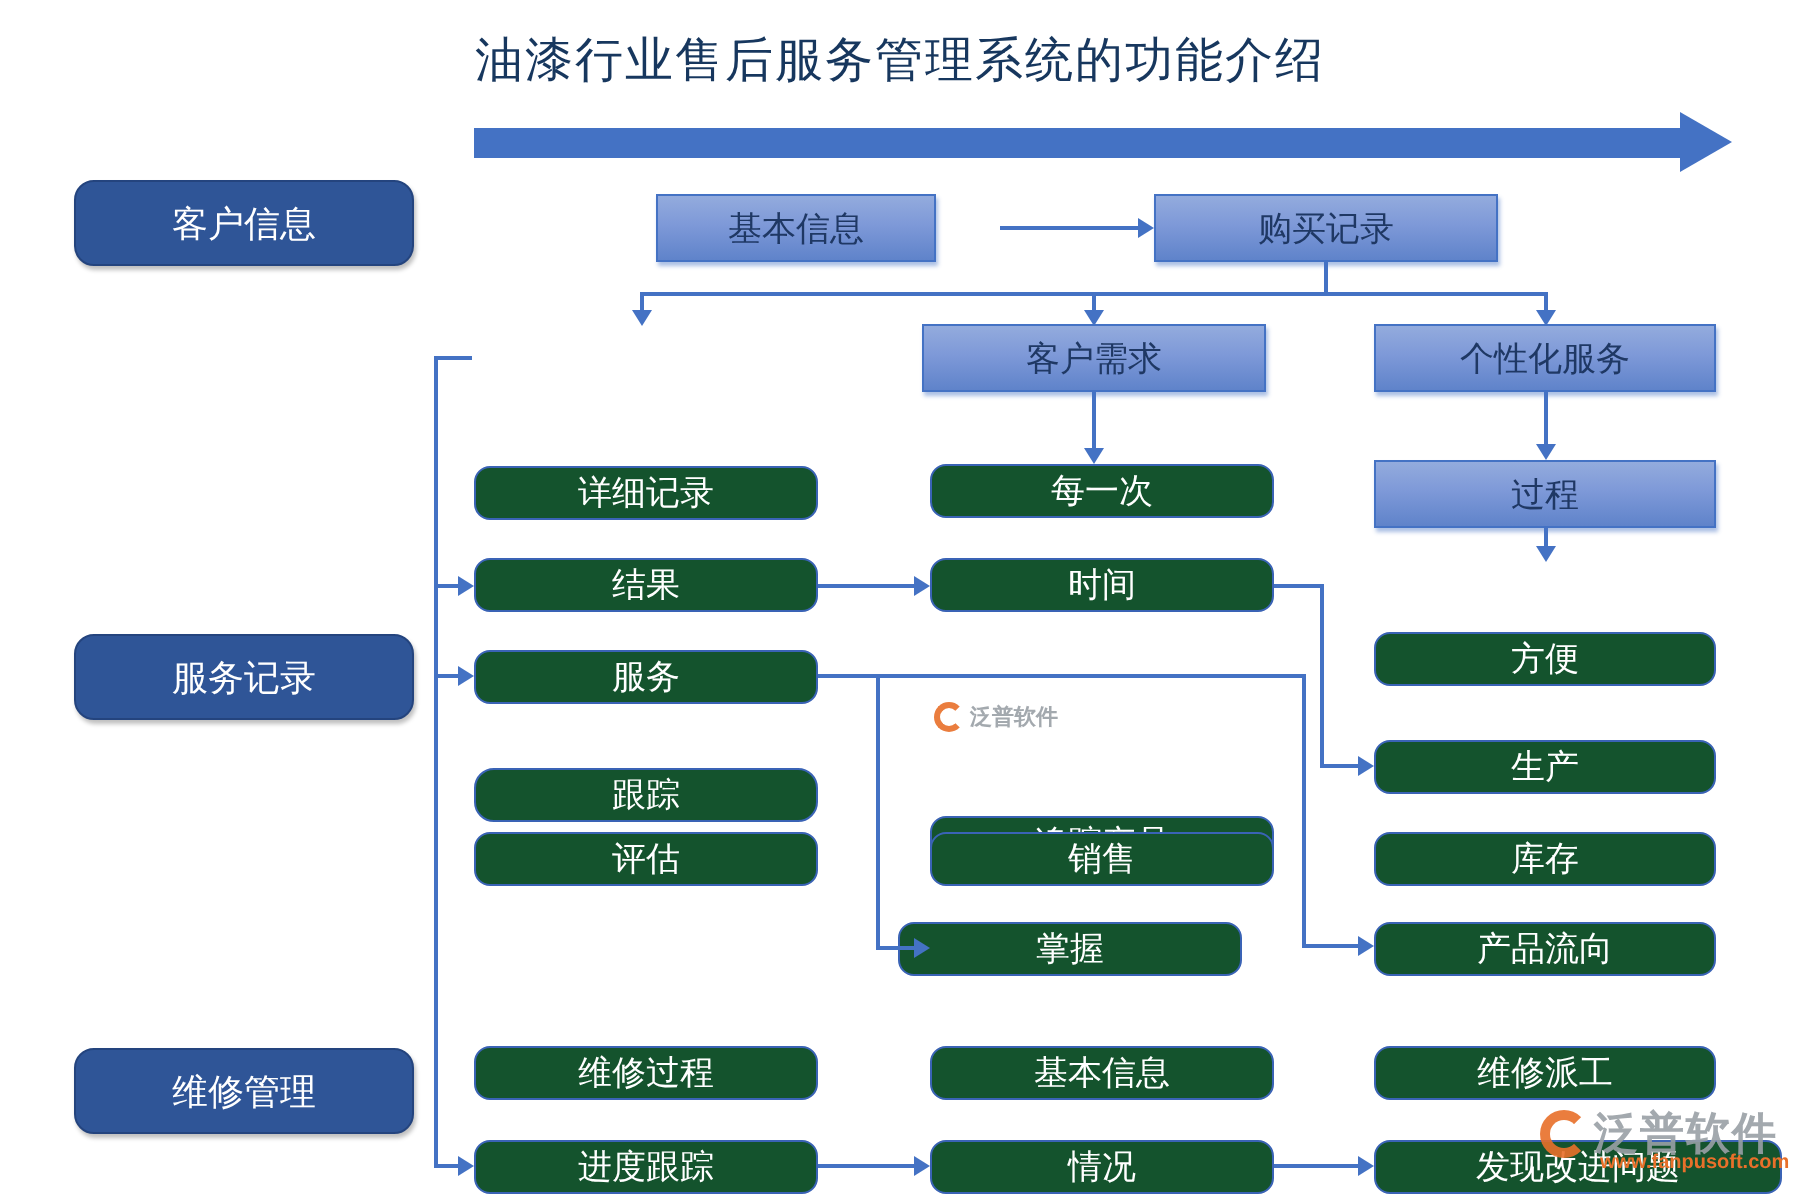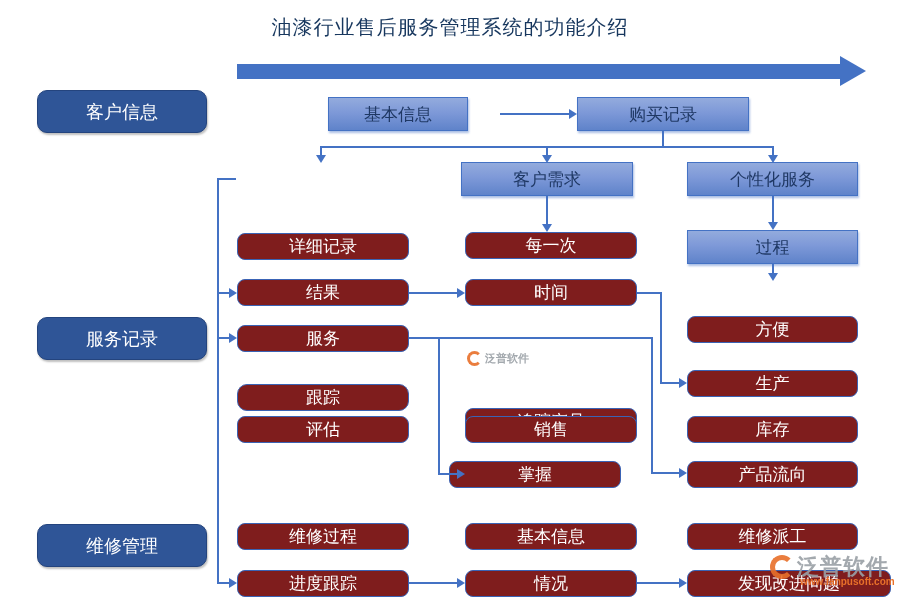--- a/index.html
+++ b/index.html
@@ -6,21 +6,21 @@
   body{
     width:900px;height:600px;position:relative;overflow:hidden;
     background:#ffffff;
     font-family:"Liberation Sans","DejaVu Sans",sans-serif;
   }
   .canvas{position:absolute;inset:0;width:900px;height:600px;}
 
   .title{
     position:absolute;left:0;top:14px;width:900px;text-align:center;
     font-family:"Liberation Serif","DejaVu Serif",serif;
-    font-size:20px;color:#17375E;letter-spacing:1px;
+    font-size:24px;color:#17375E;letter-spacing:1px;
   }
 
   
   .big-arrow-body{position:absolute;left:237px;top:64px;width:603px;height:15px;background:#4472C4;}
   .big-arrow-head{position:absolute;left:840px;top:56px;width:0;height:0;
     border-top:15px solid transparent;border-bottom:15px solid transparent;border-left:26px solid #4472C4;}
 
   
   .dark-box{
     position:absolute;width:168px;height:41px;background:#2F5597;border:1px solid #24447E;
@@ -31,21 +31,21 @@
   
   .grad-box{
     position:absolute;height:34px;background:linear-gradient(180deg,#93ABDD 0%,#7E99D8 45%,#5F83CA 100%);
     border:1px solid #4472C4;color:#1F3864;font-size:17px;
     display:flex;align-items:center;justify-content:center;box-sizing:border-box;
     box-shadow:1px 2px 2px rgba(68,114,196,0.45);
   }
 
   
   .round-box{
-    position:absolute;width:172px;height:27px;background:#7f1d1d;border:1px solid #3A63B5;
+    position:absolute;width:172px;height:27px;background:#14532d;border:1px solid #3A63B5;
     border-radius:8px;color:#fff;font-size:17px;
     display:flex;align-items:center;justify-content:center;box-sizing:border-box;
   }
 
   .line{position:absolute;background:#4472C4;}
   .hline{height:2px;}
   .vline{width:2px;}
   .ah-r{position:absolute;width:0;height:0;border-top:5px solid transparent;border-bottom:5px solid transparent;border-left:8px solid #4472C4;}
   .ah-d{position:absolute;width:0;height:0;border-left:5px solid transparent;border-right:5px solid transparent;border-top:8px solid #4472C4;}
 

